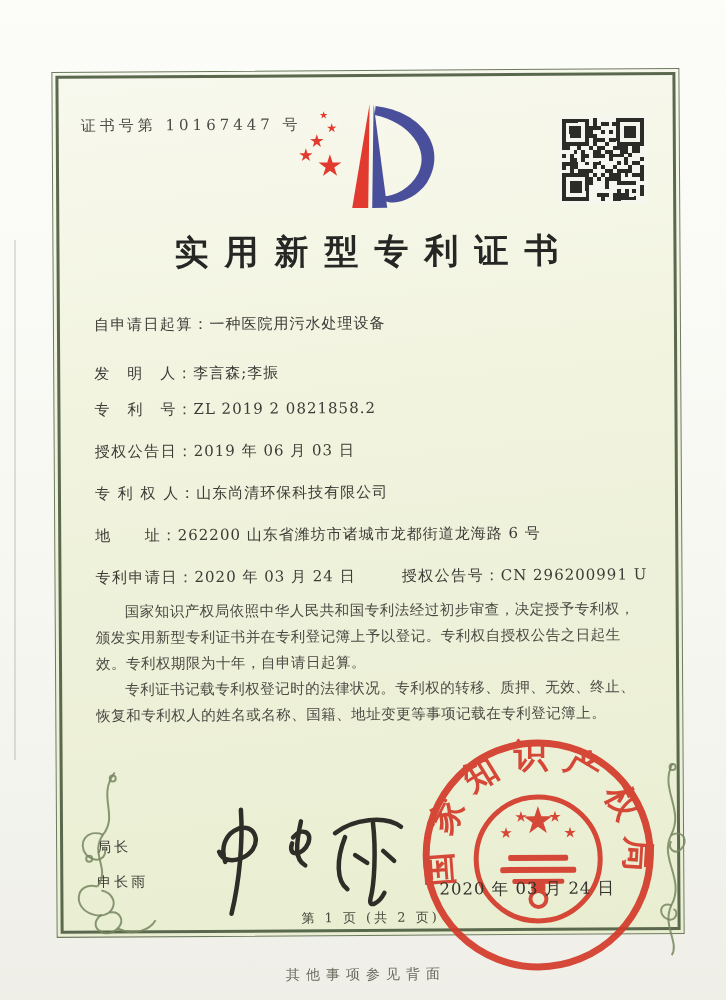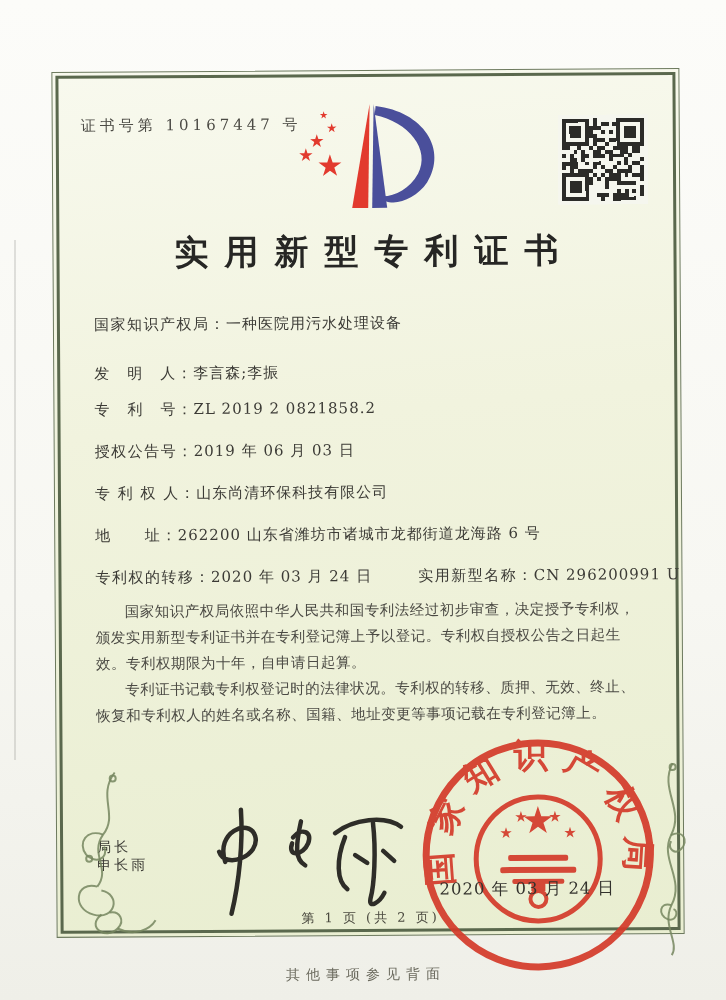--- a/index.html
+++ b/index.html
@@ -39,21 +39,21 @@
   .frow.g1 { margin-bottom:29px; }
   .frow.g2 { margin-bottom:16px; }
   .flabel { letter-spacing:1.5px; }
   .fvalue { letter-spacing:1px; }
   .fpair2 { margin-left:46px; }
 
   .paras { position:absolute; left:40px; top:526px; width:552px; font-size:14.5px; line-height:1.8; color:#4b4a44; }
   .paras p { text-indent:2em; letter-spacing:0.5px; }
 
   .signer { position:absolute; left:40px; top:766px; font-size:14px; letter-spacing:3px; color:#3a3933; }
-  .signer .name { margin-top:0; }
+  .signer .name { margin-top:17px; }
 
   .signature { position:absolute; left:138px; top:730px; width:240px; height:130px; }
   .signature path { fill:none; stroke:#2e2d28; stroke-width:4.5; stroke-linecap:round; stroke-linejoin:round; }
 
   .seal { position:absolute; left:360px; top:664px; width:242px; height:242px; opacity:.92; }
   .seal .stroke { fill:none; stroke:var(--seal-red,#d43a2a); }
   .seal .fillred { fill:var(--seal-red,#d43a2a); }
   .seal-text-el { font-size:34px; font-weight:700; letter-spacing:14px; fill:var(--seal-red,#d43a2a); font-family:"DejaVu Serif",serif; }
 
   .seal-date { position:absolute; left:382px; top:808px; font-size:16.5px; letter-spacing:1px; color:#33322d; z-index:6; }
@@ -239,39 +239,39 @@
             <rect x="0" y="14" width="7" height="7" fill="#2b2b28"></rect>
             <rect x="1" y="15" width="5" height="5" fill="#f5f6ee"></rect>
             <rect x="2" y="16" width="3" height="3" fill="#2b2b28"></rect>
           </svg>
       </div>
 
       <div class="title">实用新型专利证书</div>
 
       <div class="fields">
         <div class="frow g1">
-          <span class="flabel">国家知识产权局：</span><span class="fvalue">一种医院用污水处理设备</span>
+          <span class="flabel">自申请日起算：</span><span class="fvalue">一种医院用污水处理设备</span>
         </div>
         <div class="frow g2">
           <span class="flabel">发　明　人：</span><span class="fvalue">李言森;李振</span>
         </div>
         <div class="frow">
           <span class="flabel">专　利　号：</span><span class="fvalue">ZL 2019 2 0821858.2</span>
         </div>
         <div class="frow">
-          <span class="flabel">授权公告号：</span><span class="fvalue">2019 年 06 月 03 日</span>
+          <span class="flabel">授权公告日：</span><span class="fvalue">2019 年 06 月 03 日</span>
         </div>
         <div class="frow">
           <span class="flabel">专 利 权 人：</span><span class="fvalue">山东尚清环保科技有限公司</span>
         </div>
         <div class="frow">
           <span class="flabel">地　　址：</span><span class="fvalue">262200 山东省潍坊市诸城市龙都街道龙海路 6 号</span>
         </div>
         <div class="frow">
-          <span class="flabel">专利权的转移：</span><span class="fvalue">2020 年 03 月 24 日</span><span class="fpair2"><span class="flabel">实用新型名称：</span><span class="fvalue">CN 296200991 U</span></span>
+          <span class="flabel">专利申请日：</span><span class="fvalue">2020 年 03 月 24 日</span><span class="fpair2"><span class="flabel">授权公告号：</span><span class="fvalue">CN 296200991 U</span></span>
         </div>
       </div>
 
       <div class="paras">
         <p>国家知识产权局依照中华人民共和国专利法经过初步审查，决定授予专利权，颁发实用新型专利证书并在专利登记簿上予以登记。专利权自授权公告之日起生效。专利权期限为十年，自申请日起算。</p>
         <p>专利证书记载专利权登记时的法律状况。专利权的转移、质押、无效、终止、恢复和专利权人的姓名或名称、国籍、地址变更等事项记载在专利登记簿上。</p>
       </div>
 
       <div class="signer">
         <div>局长</div>

